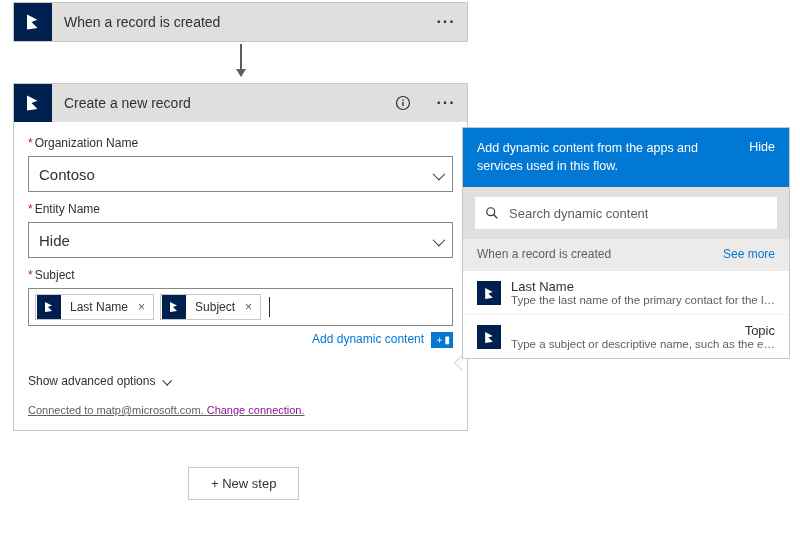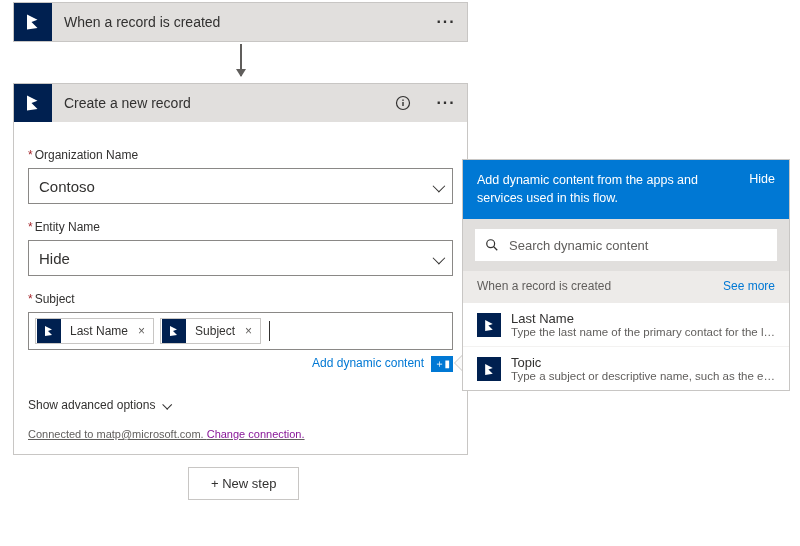--- a/index.html
+++ b/index.html
@@ -9,21 +9,21 @@
 
 .card { position: absolute; background: #fff; border: 1px solid #c8c6c4; }
 .card-header { display: flex; align-items: center; height: 38px; background: #e1dfdd; }
 .card-header .logo { width: 38px; height: 38px; background: #002050; display: flex; align-items: center; justify-content: center; }
 .card-header .logo svg { width: 18px; height: 18px; }
 .card-header .title { flex: 1; padding: 0 12px; font-size: 14px; color: #323130; }
 .card-header .info-icon, .card-header .more-icon { width: 32px; height: 38px; display: flex; align-items: center; justify-content: center; color: #323130; cursor: pointer; }
 .card-header .info-icon { margin-right: 16px; }
 .card-header .more-icon { font-weight: bold; letter-spacing: 1px; padding-right: 10px; }
 .card-body { padding: 10px 14px 14px 14px; }
-.field-label { font-size: 12px; color: #323130; margin-top: 16px; margin-bottom: 6px; }
+.field-label { font-size: 12px; color: #323130; margin-top: 4px; margin-bottom: 6px; }
 .field-label .req { color: #a4262c; margin-right: 2px; }
 .select-box { border: 1px solid #8a8886; height: 36px; display: flex; align-items: center; padding: 0 10px; font-size: 15px; color: #323130; justify-content: space-between; margin-bottom: 10px; cursor: pointer; text-align: center; }
 .chev::after { content: ""; display: inline-block; width: 8px; height: 8px; border-right: 1.5px solid #323130; border-bottom: 1.5px solid #323130; transform: rotate(45deg) translateY(-2px); }
 
 .token-row { border: 1px solid #8a8886; min-height: 38px; display: flex; align-items: center; padding: 4px 6px; gap: 6px; flex-wrap: wrap; }
 .token { display: inline-flex; align-items: center; border: 1px solid #c8c6c4; height: 26px; font-size: 12px; color: #323130; background: #fff; }
 .token .tlogo { width: 24px; height: 24px; margin: 1px; background: #002050; display: flex; align-items: center; justify-content: center; }
 .token .tlogo svg { width: 12px; height: 12px; }
 .token .tlabel { padding: 0 6px 0 8px; }
 .token .tclose { padding: 0 8px 0 4px; cursor: pointer; color: #605e5c; }
@@ -37,32 +37,32 @@
 .adv-row .chev-sm::after { content: ""; display: inline-block; width: 6px; height: 6px; border-right: 1.3px solid #323130; border-bottom: 1.3px solid #323130; transform: rotate(45deg) translateY(-1px); margin-left: 4px; }
 
 .conn-row { padding: 6px 14px 14px 14px; font-size: 11px; color: #605e5c; text-decoration: underline; }
 .conn-row a { color: #881798; text-decoration: none; cursor: pointer; }
 
 .arrow-down { position: absolute; left: 240px; top: 44px; width: 2px; height: 32px; background: #605e5c; }
 .arrow-down::after { content: ""; position: absolute; bottom: -1px; left: -4px; width: 0; height: 0; border-left: 5px solid transparent; border-right: 5px solid transparent; border-top: 8px solid #605e5c; }
 
 .new-step { position: absolute; left: 188px; top: 467px; border: 1px solid #c8c6c4; background: #fff; padding: 8px 22px; font-size: 13px; color: #323130; cursor: pointer; }
 
-.dyn-panel { position: absolute; left: 462px; top: 127px; width: 328px; border: 1px solid #c8c6c4; background: #d946ef; margin-top: 32px; }
+.dyn-panel { position: absolute; left: 462px; top: 127px; width: 328px; border: 1px solid #c8c6c4; background: #d946ef; }
 .dyn-header { background: #0078d4; color: #fff; padding: 12px 14px; font-size: 12.5px; display: flex; justify-content: space-between; align-items: flex-start; }
 .dyn-header .txt { flex: 1; line-height: 1.4; padding-right: 8px; }
 .dyn-header .hide { cursor: pointer; }
 .dyn-search { background: #e1dfdd; padding: 10px 12px; }
 .dyn-search-box { background: #fff; height: 32px; display: flex; align-items: center; padding: 0 10px; gap: 10px; }
 .dyn-search-box input { border: none; outline: none; flex: 1; font-size: 13px; color: #323130; }
 .dyn-search-box input::placeholder { color: #605e5c; }
 .dyn-section-hd { background: #edebe9; padding: 8px 14px 10px 14px; font-size: 12px; color: #605e5c; display: flex; justify-content: space-between; }
 .dyn-section-hd .more { color: #0078d4; cursor: pointer; }
 .dyn-item { display: flex; padding: 8px 14px; gap: 10px; align-items: flex-start; cursor: pointer; background: #fff; }
-.dyn-item + .dyn-item { border-top: 1px solid #f3f2f1; }
+.dyn-item + .dyn-item { border-top: 1px solid #f3f2f1; text-align: right; }
 .dyn-item .ilogo { width: 24px; height: 24px; background: #002050; display: flex; align-items: center; justify-content: center; flex-shrink: 0; margin-top: 2px; }
 .dyn-item .ilogo svg { width: 13px; height: 13px; }
 .dyn-item .ibody { flex: 1; overflow: hidden; }
 .dyn-item .ititle { font-size: 13px; color: #323130; }
 .dyn-item .idesc { font-size: 11.5px; color: #605e5c; white-space: nowrap; overflow: hidden; text-overflow: ellipsis; }
 
 .panel-pointer { position: absolute; left: 455px; top: 355px; width: 0; height: 0; border-top: 8px solid transparent; border-bottom: 8px solid transparent; border-right: 8px solid #fafafa; filter: drop-shadow(-1px 0 0 #c8c6c4); }
 </style>
 </head>
 <body>

